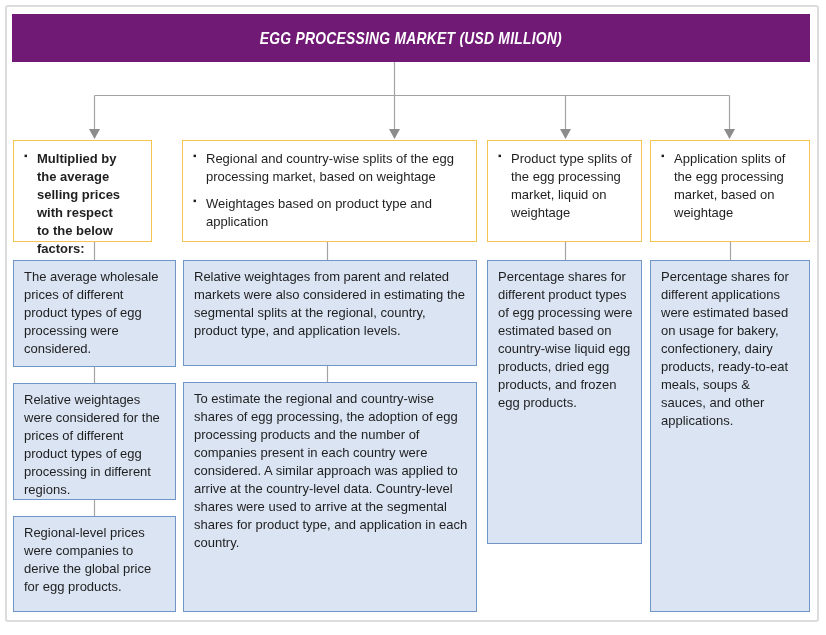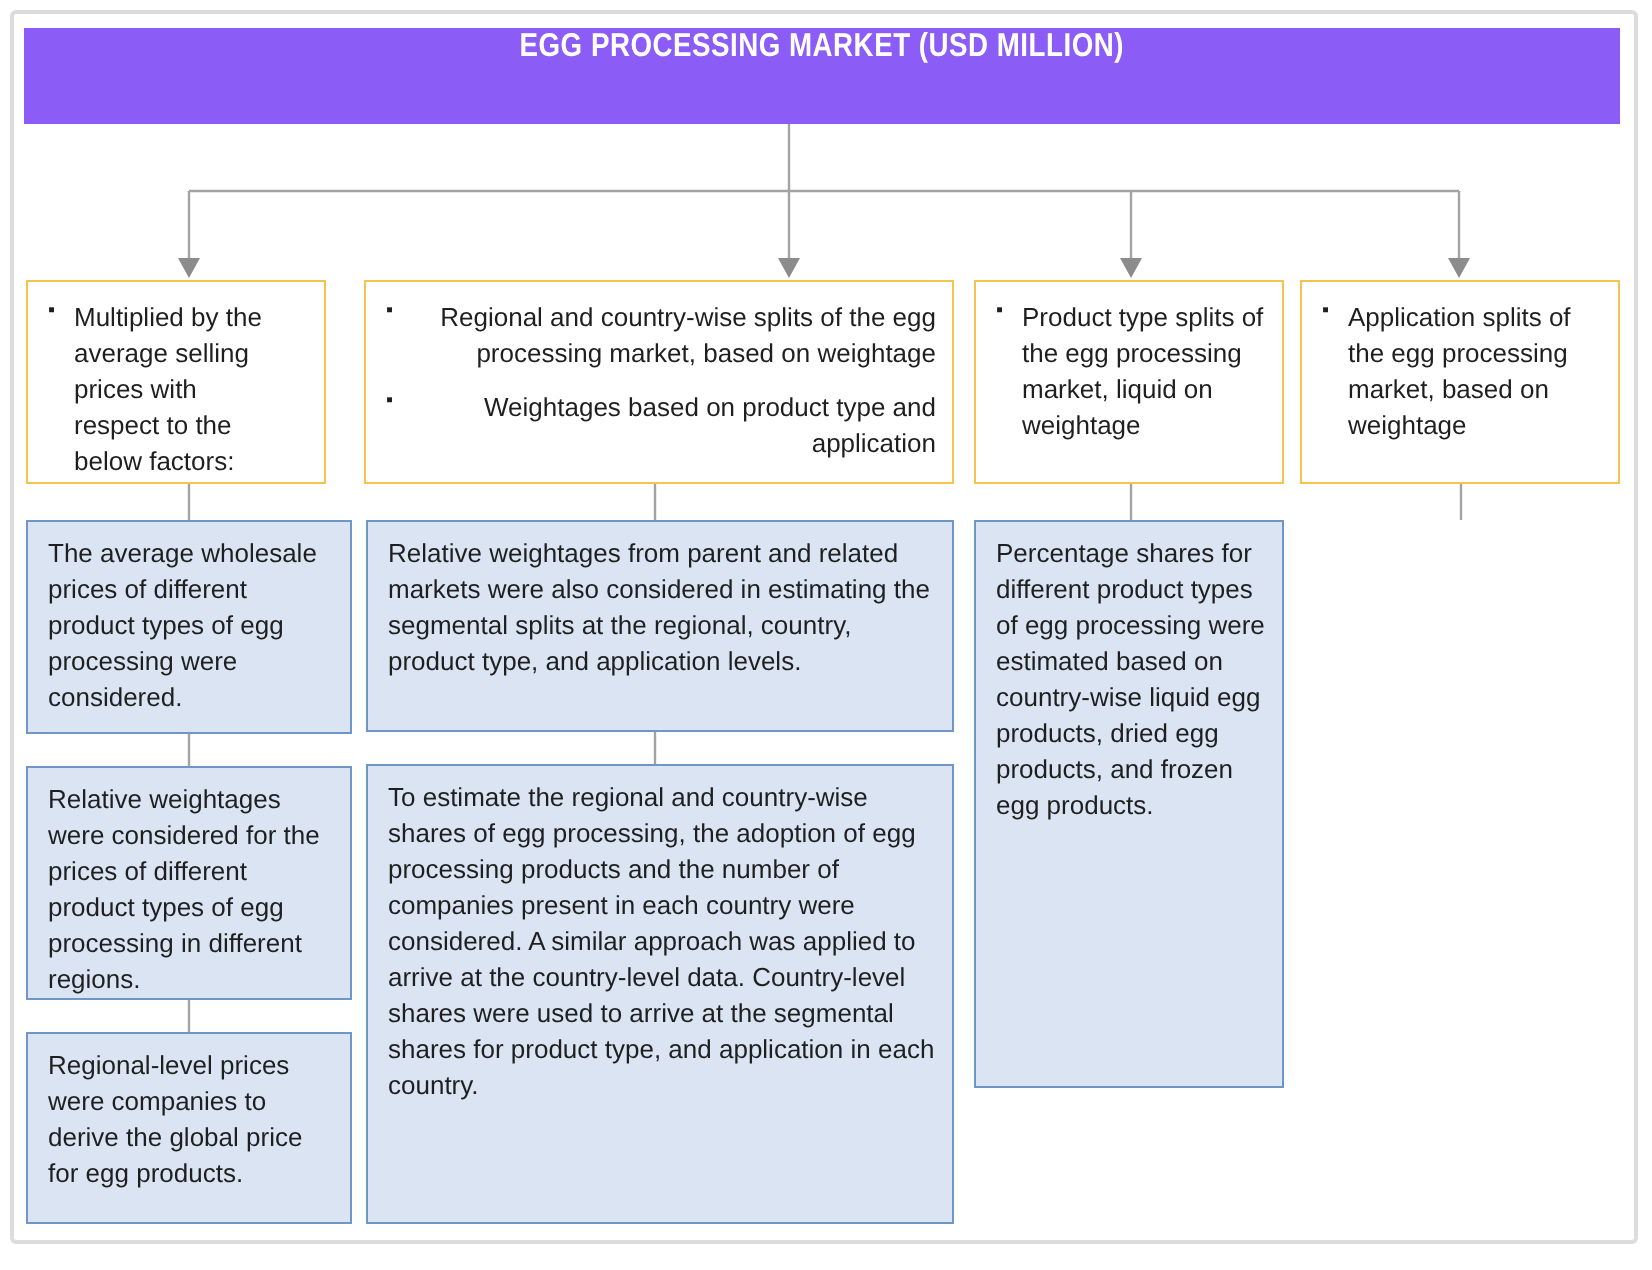--- a/index.html
+++ b/index.html
@@ -21,22 +21,22 @@
     left: 5px; top: 5px;
     width: 814px; height: 617px;
     border: 2px solid #dcdcdc;
     border-radius: 3px;
     background: #ffffff;
   }
   .header {
     position: absolute;
     left: 12px; top: 14px;
     width: 798px; height: 48px;
-    background: #8b5cf6;
-    display: flex; justify-content: center;
+    background: #701a75;
+    display: flex; align-items: center; justify-content: center; font-style: italic;
   }
   .header .title {
     color: #ffffff;
     font-weight: bold;
     font-size: 16.5px;
     letter-spacing: 0.3px;
     white-space: nowrap;
     display: inline-block;
     transform: scaleX(0.84);
     transform-origin: center;
@@ -68,22 +68,22 @@
     margin-bottom: 9px;
   }
   ul.blist li::before {
     content: "▪";
     position: absolute;
     left: 0; top: -1px;
     font-size: 10px;
     color: #1f1f1f;
   }
   
-  .ybox.c1 { left: 13px;  top: 140px; width: 150px; height: 102px; padding-right: 28px; }
-  .ybox.c2 { left: 182px; top: 140px; width: 295px; height: 102px; text-align: right; }
+  .ybox.c1 { left: 13px;  top: 140px; width: 139px; height: 102px; padding-right: 28px; font-weight: bold; }
+  .ybox.c2 { left: 182px; top: 140px; width: 295px; height: 102px; }
   .ybox.c3 { left: 487px; top: 140px; width: 155px; height: 102px; }
   .ybox.c4 { left: 650px; top: 140px; width: 160px; height: 102px; }
   
   .bbox.c1b1 { left: 13px;  top: 260px; width: 163px; height: 107px; }
   .bbox.c1b2 { left: 13px;  top: 383px; width: 163px; height: 117px; }
   .bbox.c1b3 { left: 13px;  top: 516px; width: 163px; height: 96px;  }
   .bbox.c2b1 { left: 183px; top: 260px; width: 294px; height: 106px; padding-right: 8px; }
   .bbox.c2b2 { left: 183px; top: 382px; width: 294px; height: 230px; padding-right: 8px; }
   .bbox.c3b1 { left: 487px; top: 260px; width: 155px; height: 284px; padding-right: 8px; }
   .bbox.c4b1 { left: 650px; top: 260px; width: 160px; height: 352px; }
@@ -151,13 +151,14 @@
     </ul>
   </div>
   <div class="box bbox c1b2">Relative weightages were considered for the prices of different product types of egg processing in different regions.</div>
   <div class="box bbox c1b3">Regional-level prices were companies to derive the global price for egg products.</div>
 
   <div class="box bbox c2b1">Relative weightages from parent and related markets were also considered in estimating the segmental splits at the regional, country, product type, and application levels.</div>
   <div class="box bbox c2b2">To estimate the regional and country-wise shares of egg processing, the adoption of egg processing products and the number of companies present in each country were considered. A similar approach was applied to arrive at the country-level data. Country-level shares were used to arrive at the segmental shares for product type, and application in each country.</div>
 
   <div class="box bbox c3b1">Percentage shares for different product types of egg processing were estimated based on country-wise liquid egg products, dried egg products, and frozen egg products.</div>
 
+  <div class="box bbox c4b1">Percentage shares for different applications were estimated based on usage for bakery, confectionery, dairy products, ready-to-eat meals, soups &amp; sauces, and other applications.</div>
 </div>
 
 </body></html>

